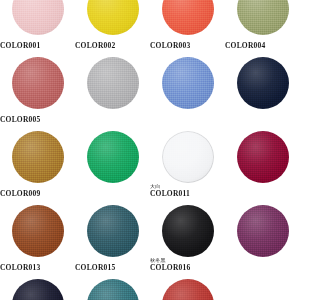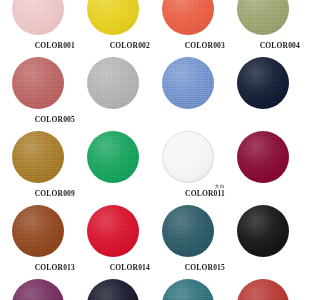--- a/index.html
+++ b/index.html
@@ -74,21 +74,21 @@
                 rgba(0,0,0,0.10) 100%);
     pointer-events: none;
   }
 
   .chip.light-edge {
     box-shadow: inset 0 0 0 1px rgba(0,0,0,0.10);
   }
 
   .labels {
     width: 75px;
-    text-align: right;
+    text-align: left;
     line-height: 1.05;
   }
 
   .cjk-label {
     display: block;
     font-family: "DejaVu Sans", "Liberation Sans", sans-serif;
     font-size: 5px;
     color: #262626;
     letter-spacing: 0.3px;
     height: 6px;
@@ -200,39 +200,34 @@
         <div class="chip-wrap">
           <div class="chip" title="COLOR013" style="background-color: rgb(138, 68, 32);"></div>
         </div>
         <div class="labels">
           <span class="cjk-label"></span>
           <span class="code-label">COLOR013</span>
         </div>
       </div>
       <div class="cell">
         <div class="chip-wrap">
-          <div class="chip" title="COLOR014" style="background-color: rgb(213, 16, 42);"></div>
-        </div>
-        <div class="labels">
-          <span class="cjk-label"></span>
-          <span class="code-label">COLOR014</span>
-        </div>
-      </div>
-      <div class="cell">
-        <div class="chip-wrap">
           <div class="chip" title="COLOR015" style="background-color: rgb(43, 85, 96);"></div>
         </div>
         <div class="labels">
           <span class="cjk-label"></span>
           <span class="code-label">COLOR015</span>
         </div>
       </div>
       <div class="cell">
         <div class="chip-wrap">
           <div class="chip" title="COLOR016" style="background-color: rgb(20, 20, 22);"></div>
+        </div>
+        <div class="labels">
+          <span class="cjk-label">秋冬黑</span>
+          <span class="code-label">COLOR016</span>
         </div>
       </div>
       <div class="cell">
         <div class="chip-wrap">
           <div class="chip" title="COLOR017" style="background-color: rgb(109, 44, 88);"></div>
         </div>
       </div>
       <div class="cell">
         <div class="chip-wrap">
           <div class="chip" title="COLOR018" style="background-color: rgb(22, 23, 43);"></div>

